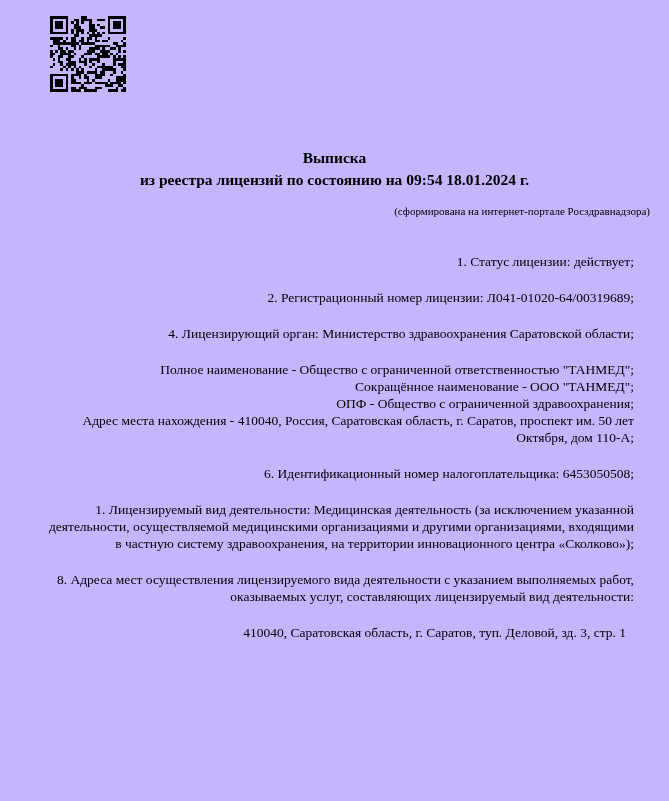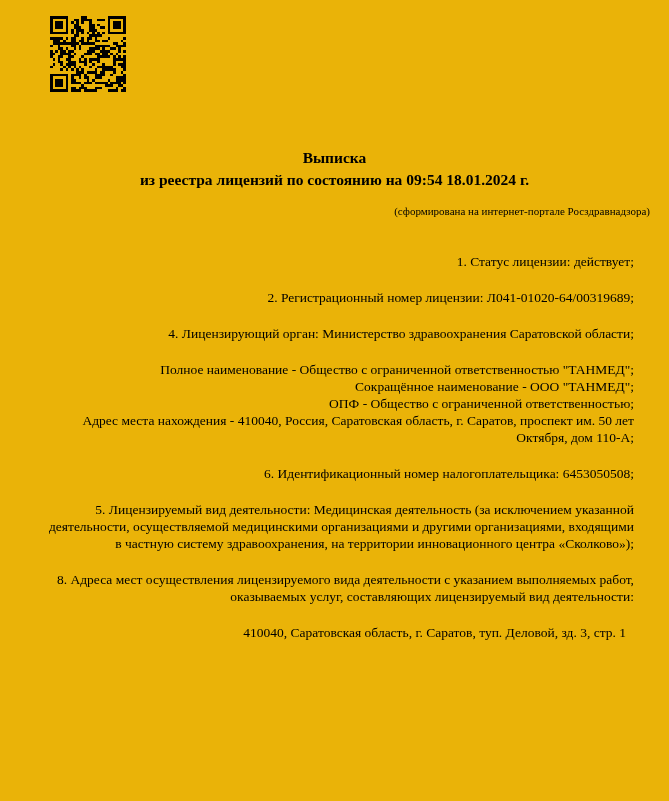--- a/index.html
+++ b/index.html
@@ -5,21 +5,21 @@
   * { margin: 0; padding: 0; box-sizing: border-box; }
   html, body { background: #ffffff; }
   body {
     width: 669px; height: 801px;
     font-family: "Liberation Serif", serif;
     color: #000000;
   }
   .page {
     position: relative;
     width: 669px; height: 801px;
-    background: #eab308;
+    background: #c4b5fd;
     overflow: hidden;
   }
   .qr {
     position: absolute;
     left: 50px; top: 16px;
     width: 76px; height: 76px;
   }
   .qr svg { display: block; width: 76px; height: 76px; }
   .title-block {
     position: absolute;
@@ -487,22 +487,22 @@
 
   <div class="subtitle">(сформирована на интернет-портале Росздравнадзора)</div>
 
   <div class="doc-body">
     <p>1. Статус лицензии: действует;</p>
     <p>2. Регистрационный номер лицензии: Л041-01020-64/00319689;</p>
     <p>4. Лицензирующий орган: Министерство здравоохранения Саратовской области;</p>
     <p class="block">
       <span style="display:block">Полное наименование - Общество с ограниченной ответственностью "ТАНМЕД";</span>
       <span style="display:block">Сокращённое наименование - ООО "ТАНМЕД";</span>
-      <span style="display:block">ОПФ - Общество с ограниченной ответственностью;</span>
+      <span style="display:block">ОПФ - Общество с ограниченной здравоохранения;</span>
       <span style="display:block">Адрес места нахождения - 410040, Россия, Саратовская область, г. Саратов, проспект им. 50 лет Октября, дом 110-А;</span>
     </p>
     <p>6. Идентификационный номер налогоплательщика: 6453050508;</p>
-    <p>5. Лицензируемый вид деятельности: Медицинская деятельность (за исключением указанной деятельности, осуществляемой медицинскими организациями и другими организациями, входящими в частную систему здравоохранения, на территории инновационного центра «Сколково»);</p>
+    <p>1. Лицензируемый вид деятельности: Медицинская деятельность (за исключением указанной деятельности, осуществляемой медицинскими организациями и другими организациями, входящими в частную систему здравоохранения, на территории инновационного центра «Сколково»);</p>
     <p>8. Адреса мест осуществления лицензируемого вида деятельности с указанием выполняемых работ, оказываемых услуг, составляющих лицензируемый вид деятельности:</p>
     <p class="last">410040, Саратовская область, г. Саратов, туп. Деловой, зд. 3, стр. 1</p>
   </div>
 
 </div>
 
 </body></html>

